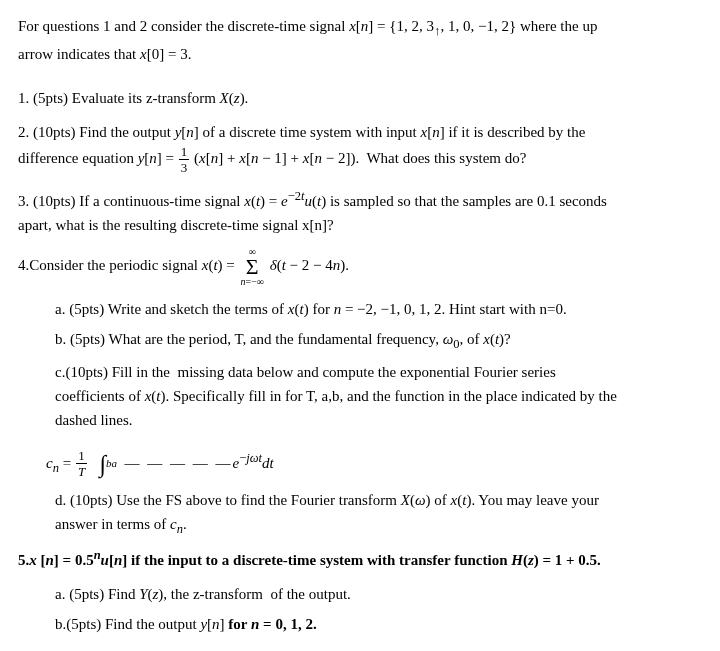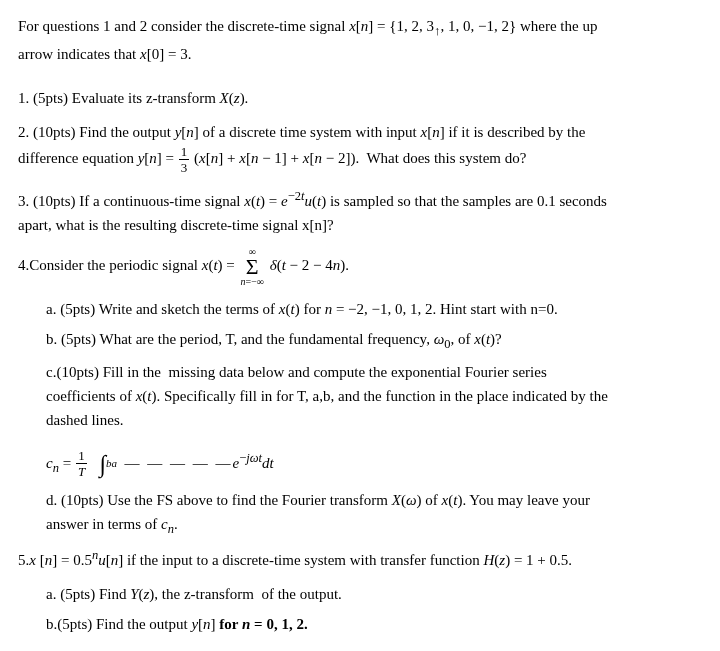--- a/index.html
+++ b/index.html
@@ -23,21 +23,21 @@
       margin-bottom: 20px;
       line-height: 1.6;
     }
 
     .question {
       margin-bottom: 10px;
       line-height: 1.6;
     }
 
     .question-indent {
-      margin-left: 28px;
+      margin-left: 37px;
       margin-bottom: 6px;
       line-height: 1.6;
     }
 
     .formula-block {
       margin: 16px 0 8px 28px;
       font-size: 15px;
     }
 
     
@@ -177,21 +177,21 @@
   &nbsp;<span class="dashes">— — — — —</span><em>e</em><sup>−<em>jωt</em></sup><em>dt</em>
 </div>
 
 <div class="question-indent">
   <span>
     d. (10pts) Use the FS above to find the Fourier transform <em>X</em>(<em>ω</em>) of <em>x</em>(<em>t</em>). You may leave your<br>
     answer in terms of <em>c</em><sub><em>n</em></sub>.
   </span>
 </div>
 
-<div class="question" style="margin-top: 6px;">
+<div class="question" style="margin-top: 6px; font-weight: bold;">
   <span>
     5.<em>x</em> [<em>n</em>] = 0.5<sup><em>n</em></sup><em>u</em>[<em>n</em>] if the input to a discrete-time system with transfer function <em>H</em>(<em>z</em>) = 1 + 0.5.
   </span>
 </div>
 
 <div class="question-indent">
   <span>
     a. (5pts) Find <em>Y</em>(<em>z</em>), the z-transform &nbsp;of the output.
   </span>
 </div>

